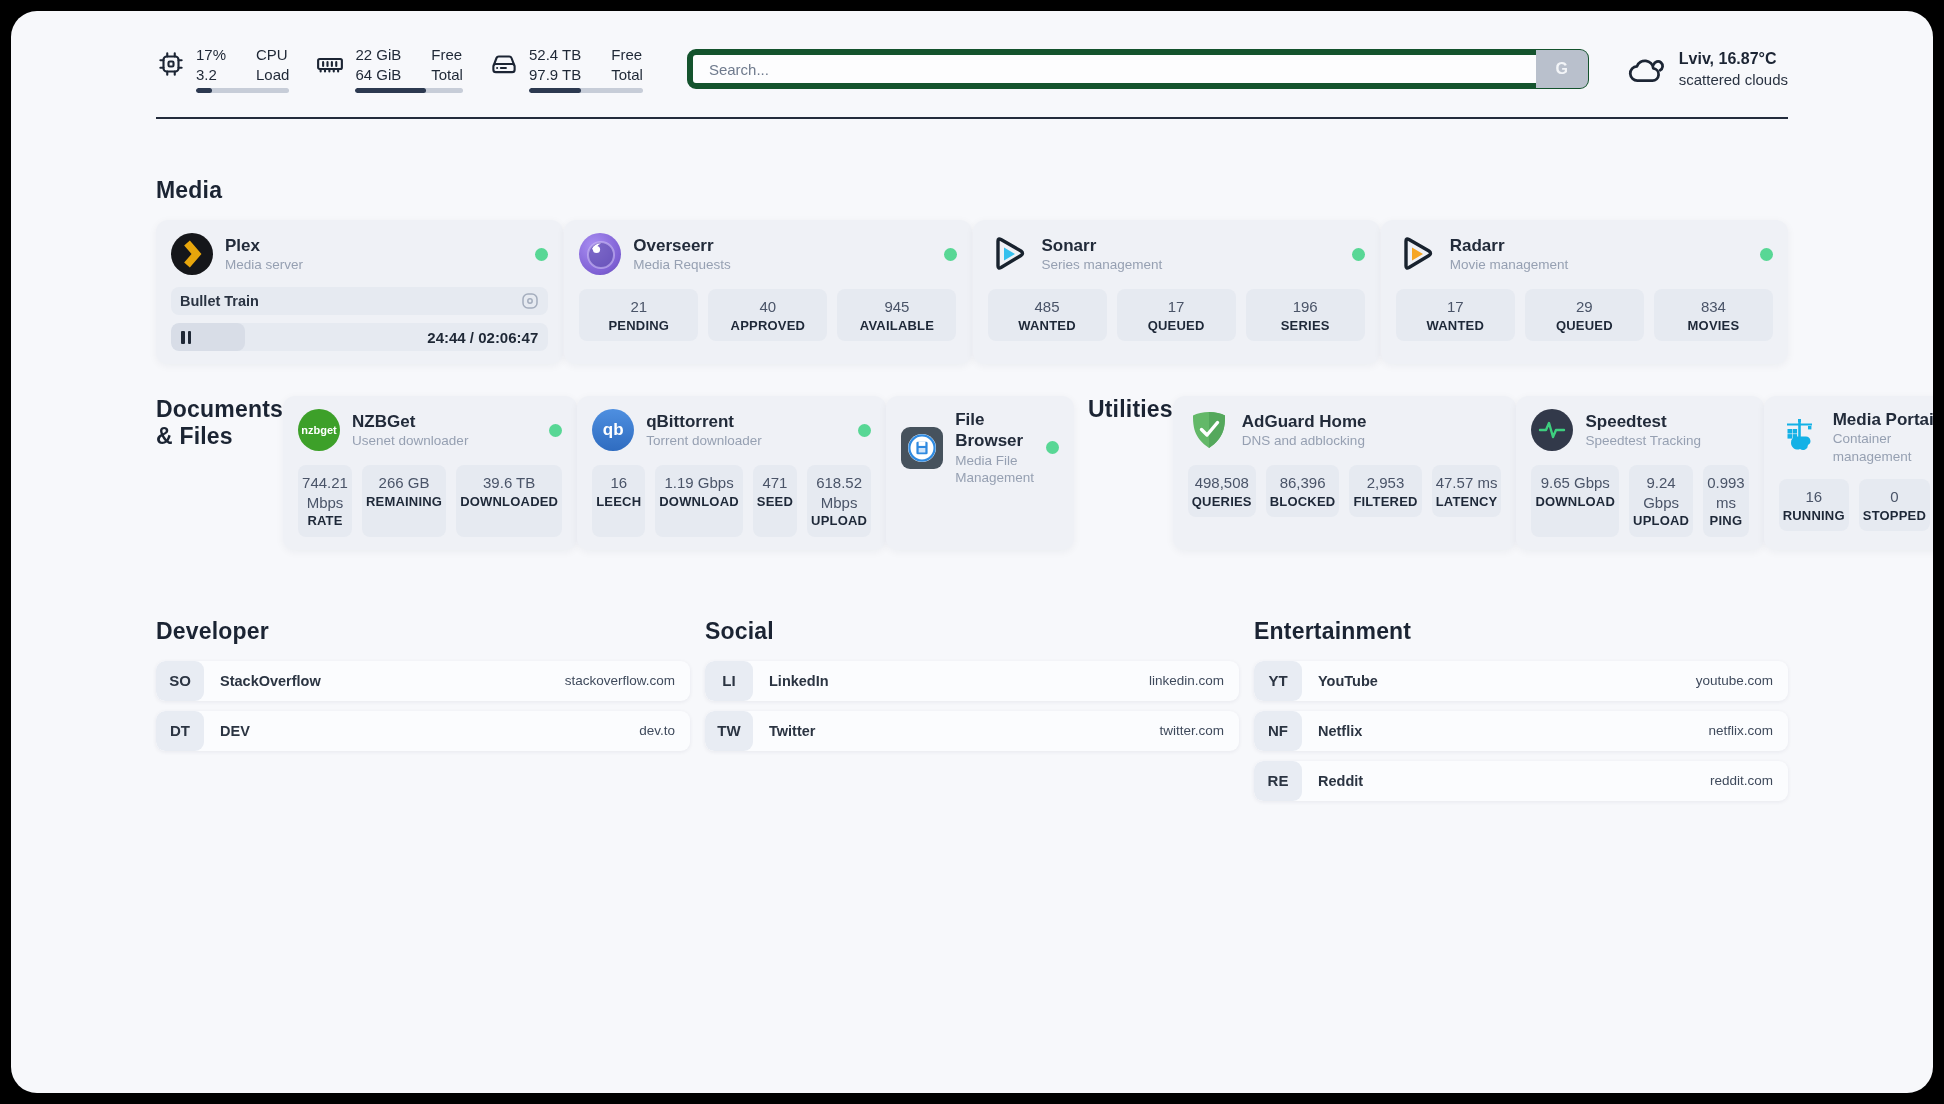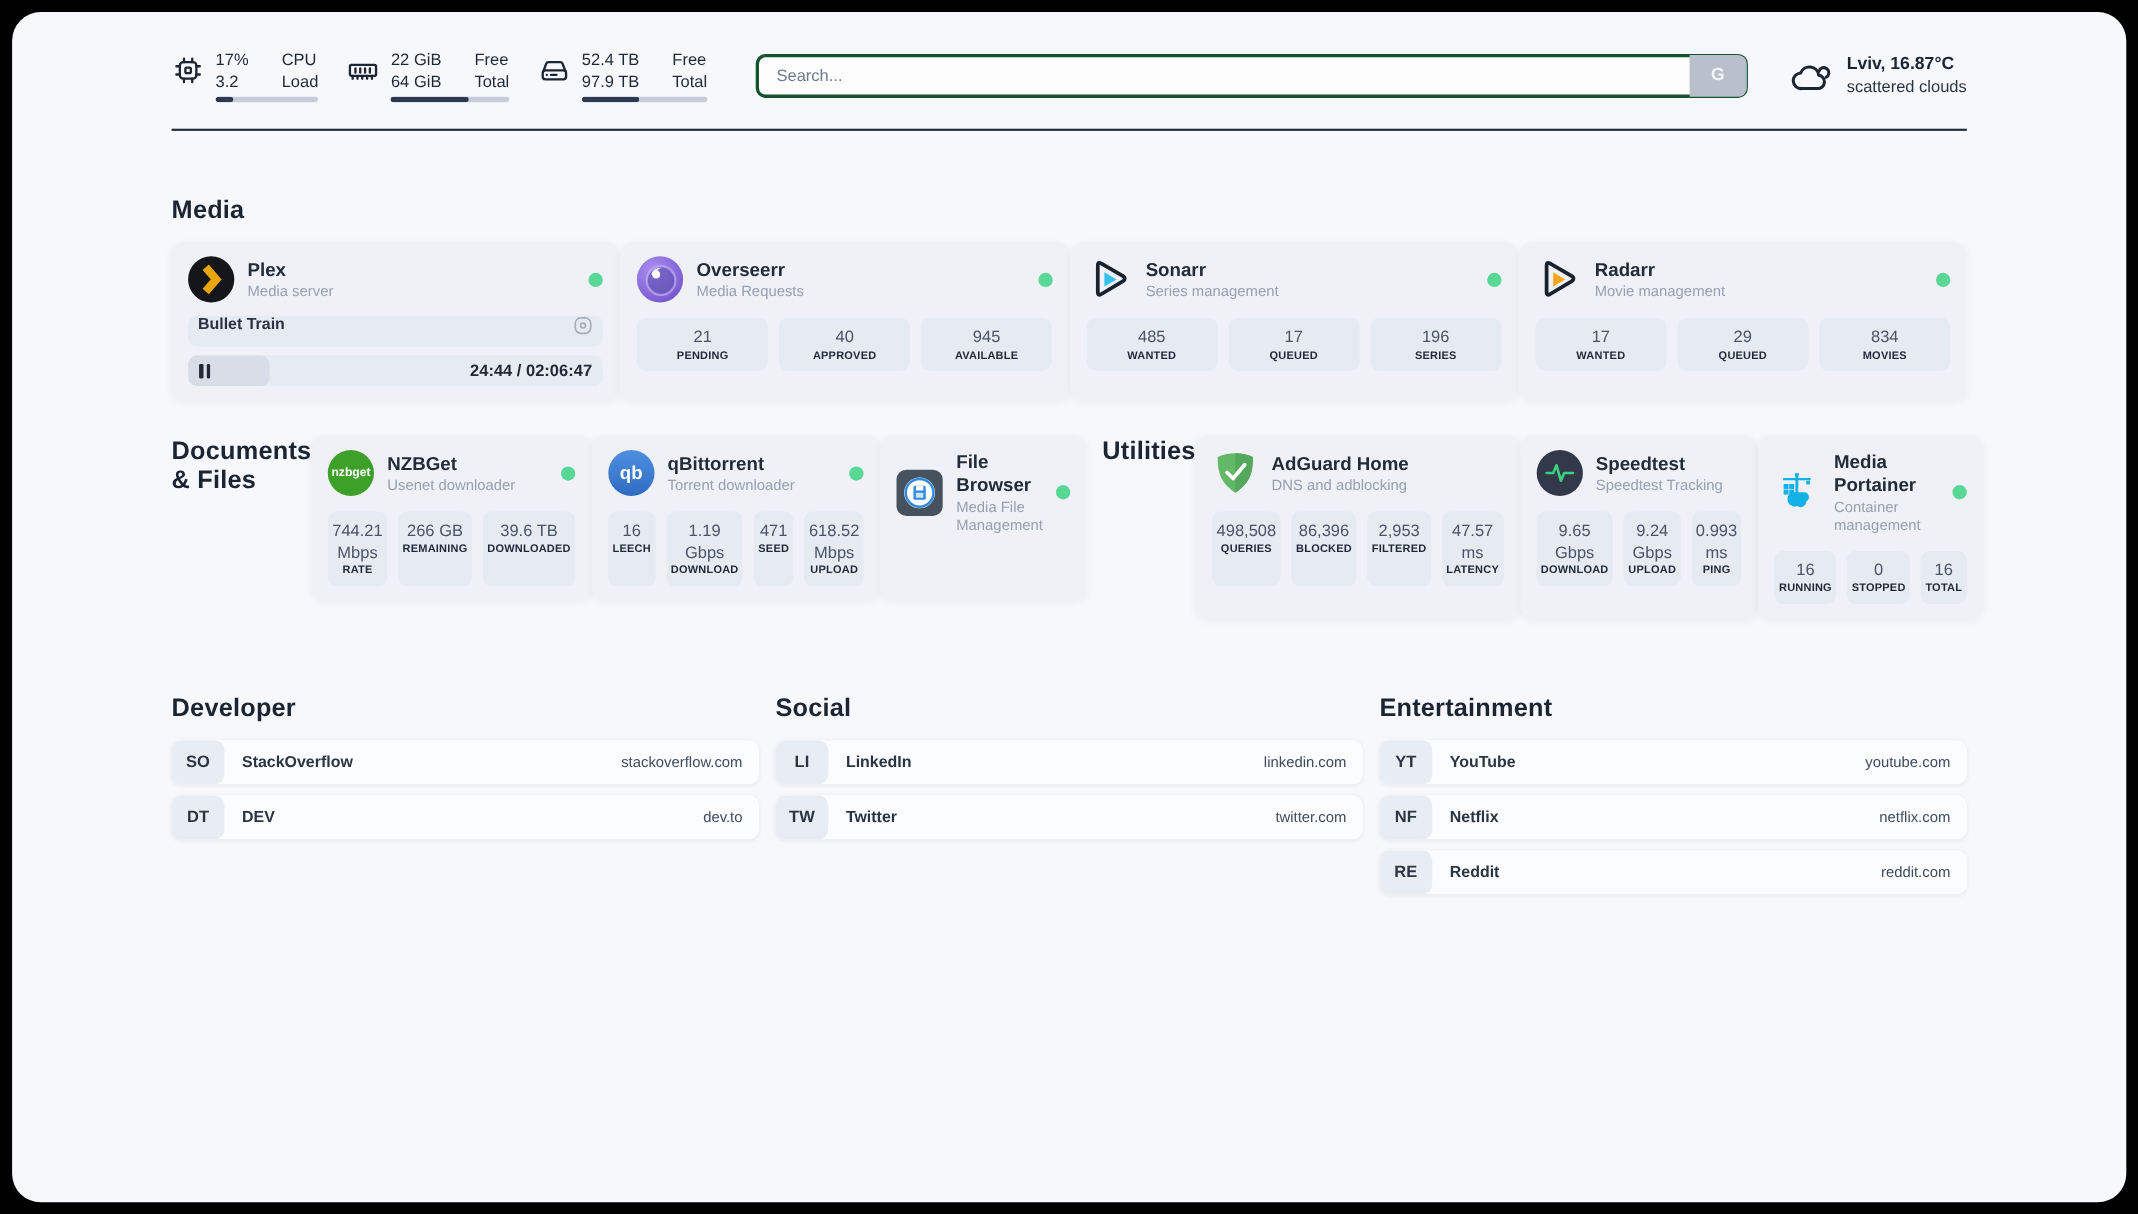--- a/index.html
+++ b/index.html
@@ -26,21 +26,21 @@
   .stat-icon { width:30px; height:30px; margin-top:4px; color:#1c2534; flex:0 0 auto; }
   .stat-icon svg { width:100%; height:100%; display:block; }
   .stat-body { display:flex; flex-direction:column; }
   .stat-cols { display:flex; gap:30px; }
   .stat-col { display:flex; flex-direction:column; font-size:15px; line-height:1.3; color:#1f2836; font-weight:500; }
   .stat-track { margin-top:4px; height:5px; width:100%; background:#c7cdd8; border-radius:3px; overflow:hidden; }
   .stat-fill { height:100%; background:#2c3950; border-radius:3px; }
 
   .searchwrap { flex:1; margin:0 38px 0 44px; position:relative; }
   .searchwrap input {
-    width:100%; height:40px; border:3px solid #14532d; border-radius:9px;
+    width:100%; height:40px; border:6px solid #14532d; border-radius:9px;
     background:#fdfdfe; padding:0 62px 0 16px; font-size:15px; color:#1f2836;
     font-family:inherit; outline:none;
   }
   .searchwrap input::placeholder { color:#6f7a8d; }
   .g-btn {
     position:absolute; right:1px; top:1px; width:52px; height:38px;
     border:none; border-radius:0 8px 8px 0; background:#b9c0cc; color:#f3f5f8;
     font-size:16px; font-weight:600; cursor:pointer; font-family:inherit;
   }
   .weather { display:flex; align-items:center; gap:12px; cursor:pointer; }
@@ -67,26 +67,26 @@
   .app-name { font-size:17px; font-weight:600; color:#222b3a; line-height:1.25; }
   .app-sub { font-size:13.5px; color:#96a0b2; line-height:1.3; }
   .dot { width:13px; height:13px; border-radius:50%; background:#58d795; margin-left:auto; flex:0 0 auto; }
 
   .stat-row { display:flex; gap:10px; margin-top:14px; }
   .stat-box {
     flex:1; background:#e6eaf1; border-radius:8px; padding:8px 4px 7px;
     text-align:center;
   }
   .stat-val { font-size:15px; color:#4a5468; line-height:1.3; }
-  .stat-lab { font-size:10px; font-weight:700; color:#1e2838; line-height:1.35; letter-spacing:.2px;text-align:center; }
+  .stat-lab { font-size:13px; font-weight:700; color:#1e2838; line-height:1.35; letter-spacing:.2px;text-align:center; }
 
   
   .np-row {
     margin-top:12px; background:#e6eaf1; border-radius:8px; height:28px;
-    display:flex; align-items:flex-start; padding:0 9px; gap:8px;
+    display:flex; align-items:center; padding:0 9px; gap:8px;
   }
   .np-title { font-size:14.5px; font-weight:600; color:#2a3342; }
   .np-icon { margin-left:auto; width:18px; height:18px; color:#a4adbd; cursor:pointer; }
   .np-icon svg { width:100%; height:100%; display:block; }
   .player-row {
     margin-top:8px; background:#e6eaf1; border-radius:8px; height:28px;
     position:relative; display:flex; align-items:center; padding:0 10px; overflow:hidden;
   }
   .player-fill { position:absolute; left:0; top:0; bottom:0; background:#d8dde7; border-radius:8px; }
   .pause-icon { position:relative; display:flex; gap:3px; }

